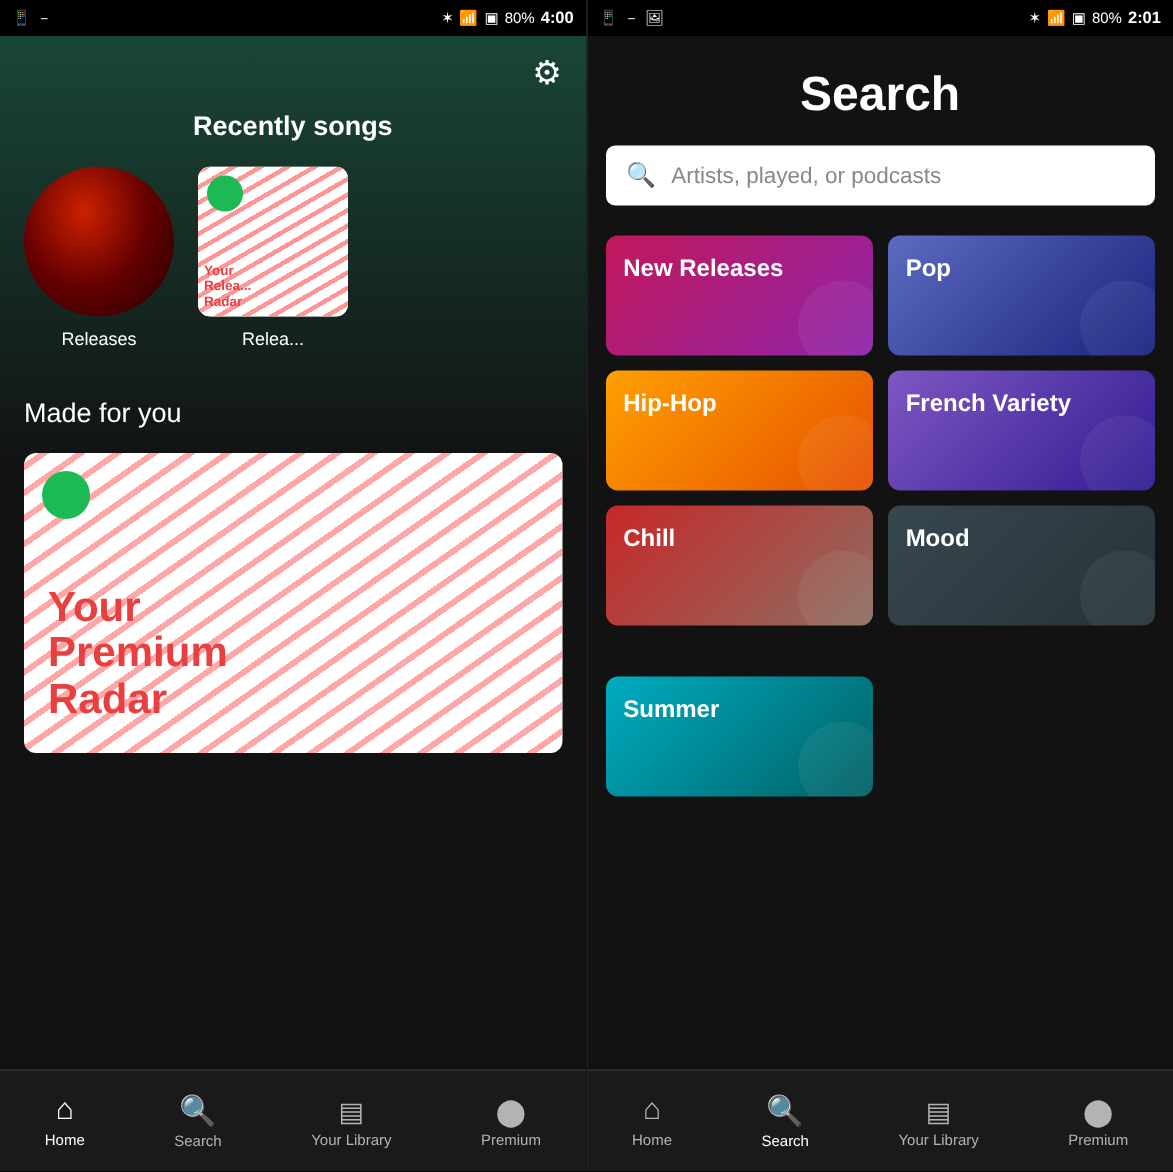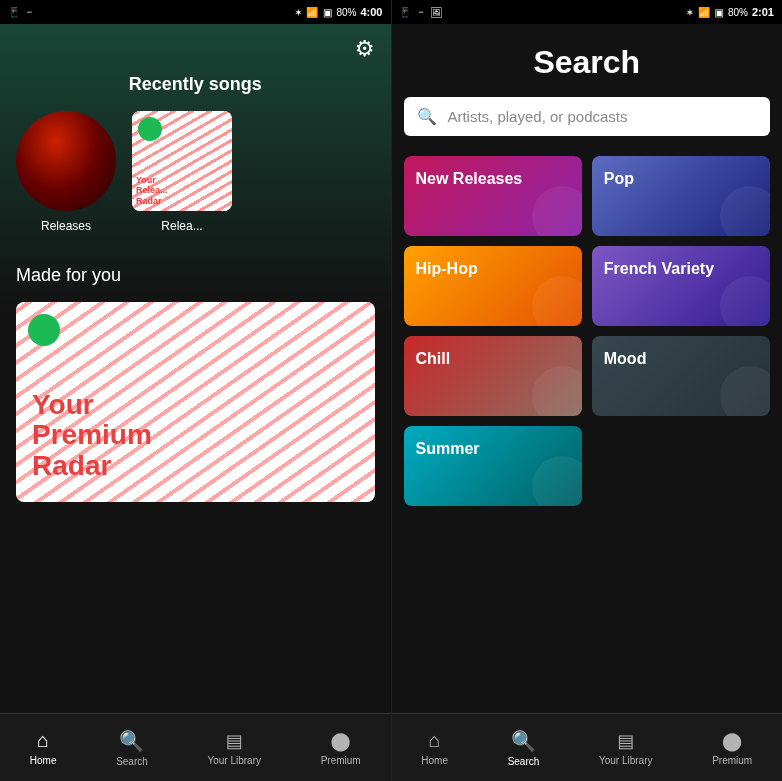--- a/index.html
+++ b/index.html
@@ -279,21 +279,21 @@
       z-index: 1;
       position: relative;
     }
     .cat-new-releases { background: linear-gradient(135deg, #c2185b 0%, #8e24aa 100%); }
     .cat-charts { background: linear-gradient(135deg, #00897b 0%, #006064 100%); }
     .cat-pop { background: linear-gradient(135deg, #5c6bc0 0%, #1a237e 100%); }
     .cat-hiphop { background: linear-gradient(135deg, #ffa000 0%, #e65100 100%); }
     .cat-french { background: linear-gradient(135deg, #7e57c2 0%, #311b92 100%); }
     .cat-mood { background: linear-gradient(135deg, #c62828 0%, #8d6e63 100%); }
     .cat-chill { background: linear-gradient(135deg, #37474f 0%, #263238 100%); }
-    .cat-summer { background: linear-gradient(135deg, #00acc1 0%, #006064 100%); }
+    .cat-summer { background: linear-gradient(135deg, #00acc1 0%, #006064 100%); margin-top: 24px; }
 
     .divider {
       width: 1px;
       height: 781px;
       background: #222;
       flex-shrink: 0;
     }
 
     
     .cat-deco {

